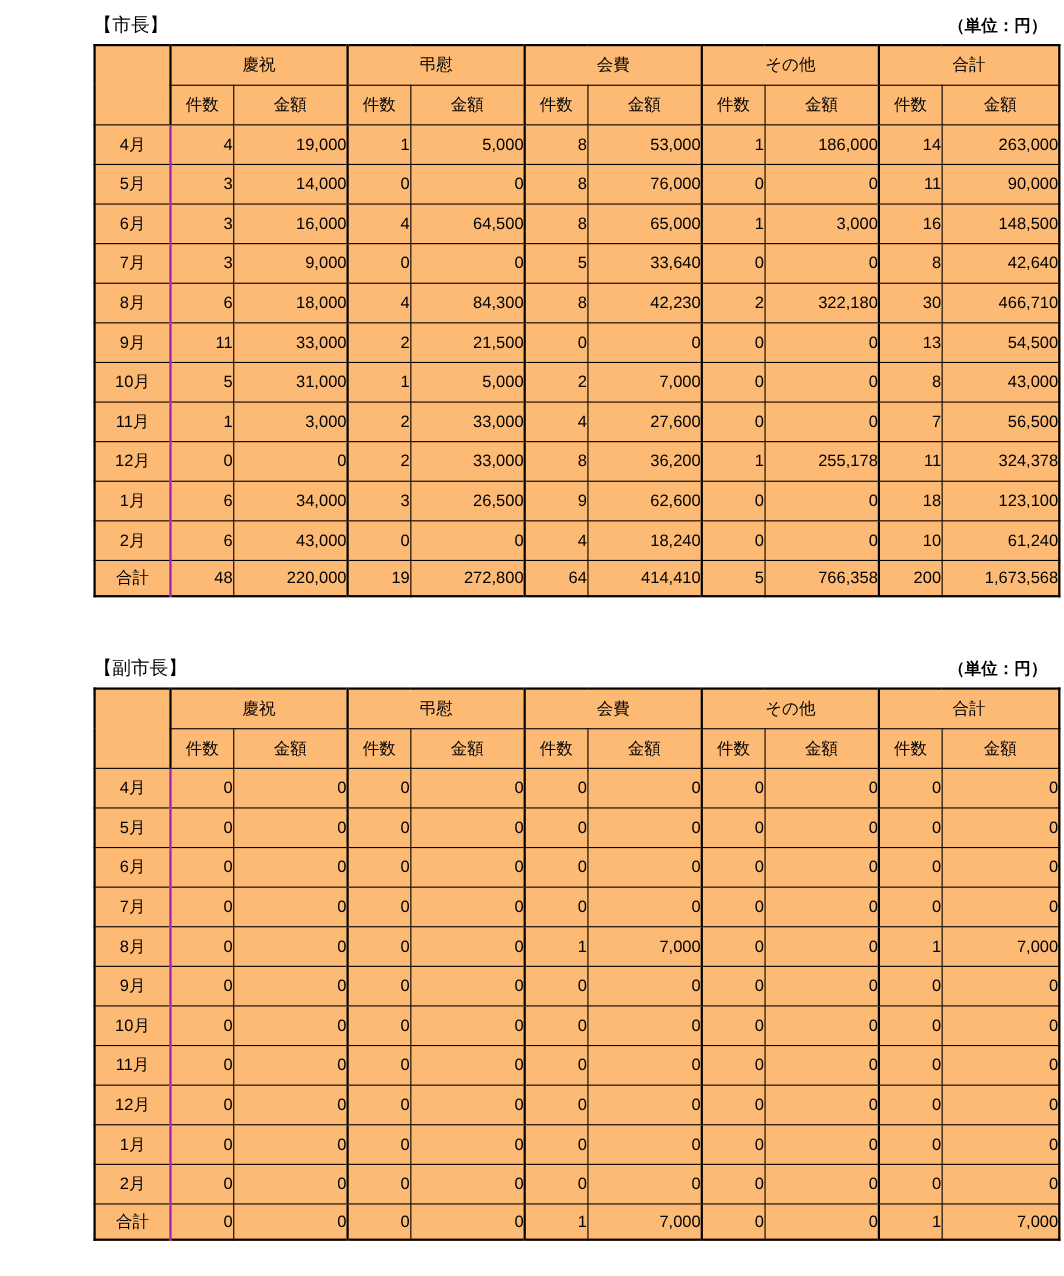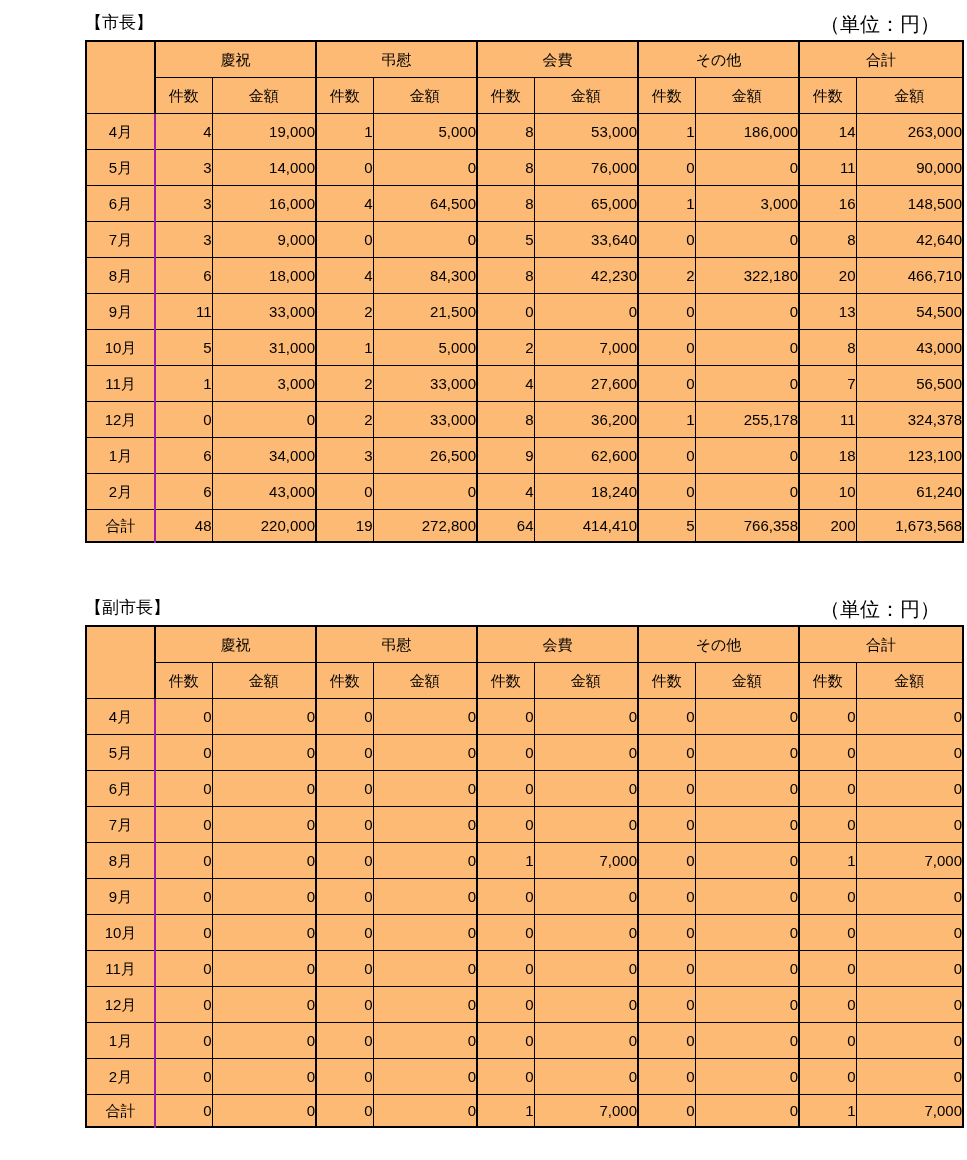--- a/index.html
+++ b/index.html
@@ -39,25 +39,26 @@
     position: absolute;
     left: 0;
     top: 0;
     font-size: 17px;
     line-height: 22px;
     letter-spacing: 0px;
     white-space: nowrap;
   }
   .unit-note {
     position: absolute;
-    right: 16px;
+    right: 4px;
     top: 1px;
-    font-size: 20px;
+    font-size: 15px;
     line-height: 22px;
     white-space: nowrap;
+    font-weight: bold;
   }
 
   table.kf {
     border-collapse: collapse;
     table-layout: fixed;
     width: 871px;
     background: #fdba74;
   }
   table.kf th, table.kf td {
     border: 1px solid #000;
@@ -223,21 +224,21 @@
           <tr>
             <td class="monthcell">8月</td>
             <td class="num grp">6</td>
             <td class="num">18,000</td>
             <td class="num grp">4</td>
             <td class="num">84,300</td>
             <td class="num grp">8</td>
             <td class="num">42,230</td>
             <td class="num grp">2</td>
             <td class="num">322,180</td>
-            <td class="num grp">20</td>
+            <td class="num grp">30</td>
             <td class="num">466,710</td>
           </tr>
           <tr>
             <td class="monthcell">9月</td>
             <td class="num grp">11</td>
             <td class="num">33,000</td>
             <td class="num grp">2</td>
             <td class="num">21,500</td>
             <td class="num grp">0</td>
             <td class="num">0</td>

